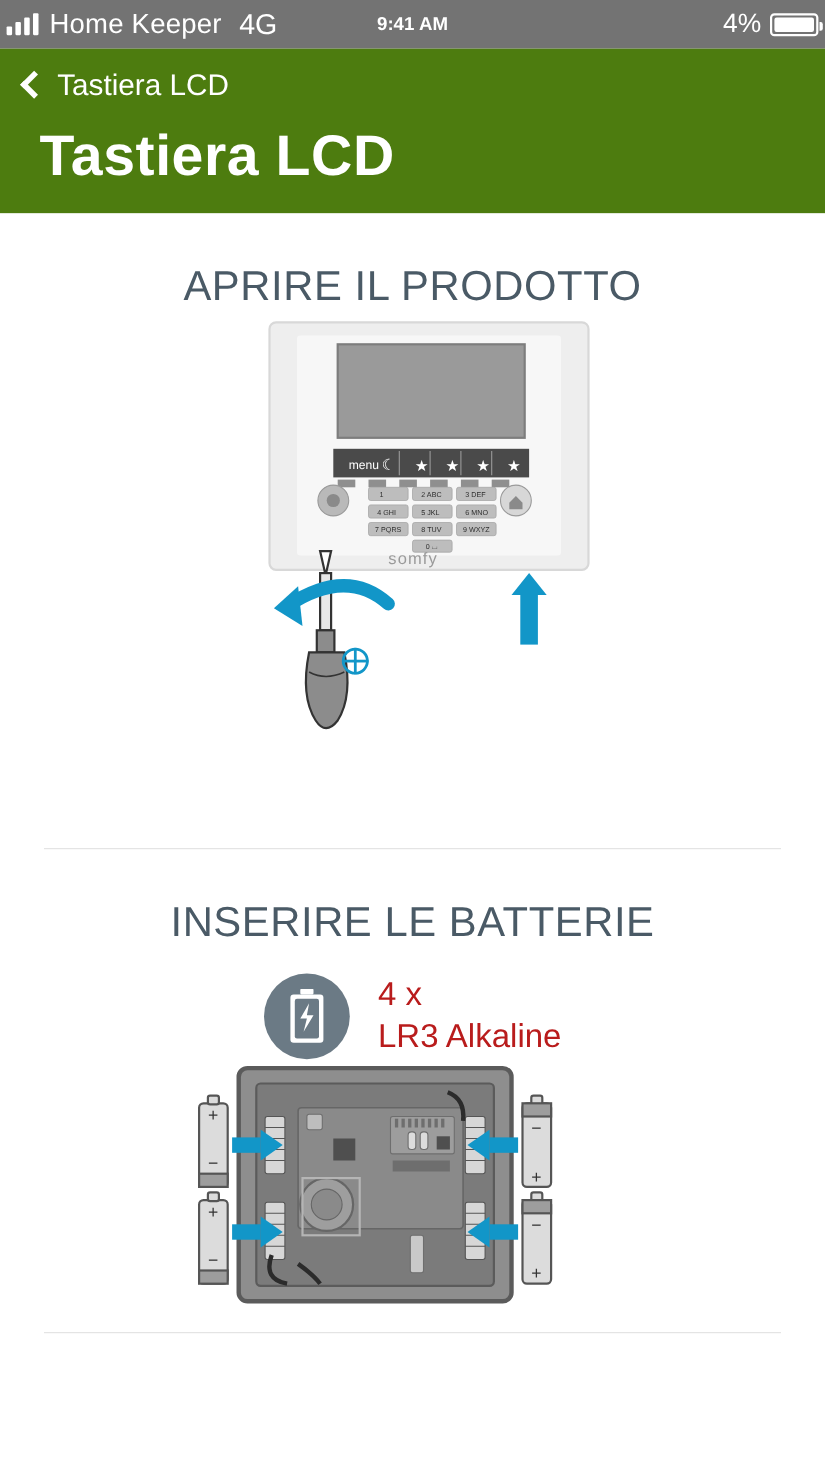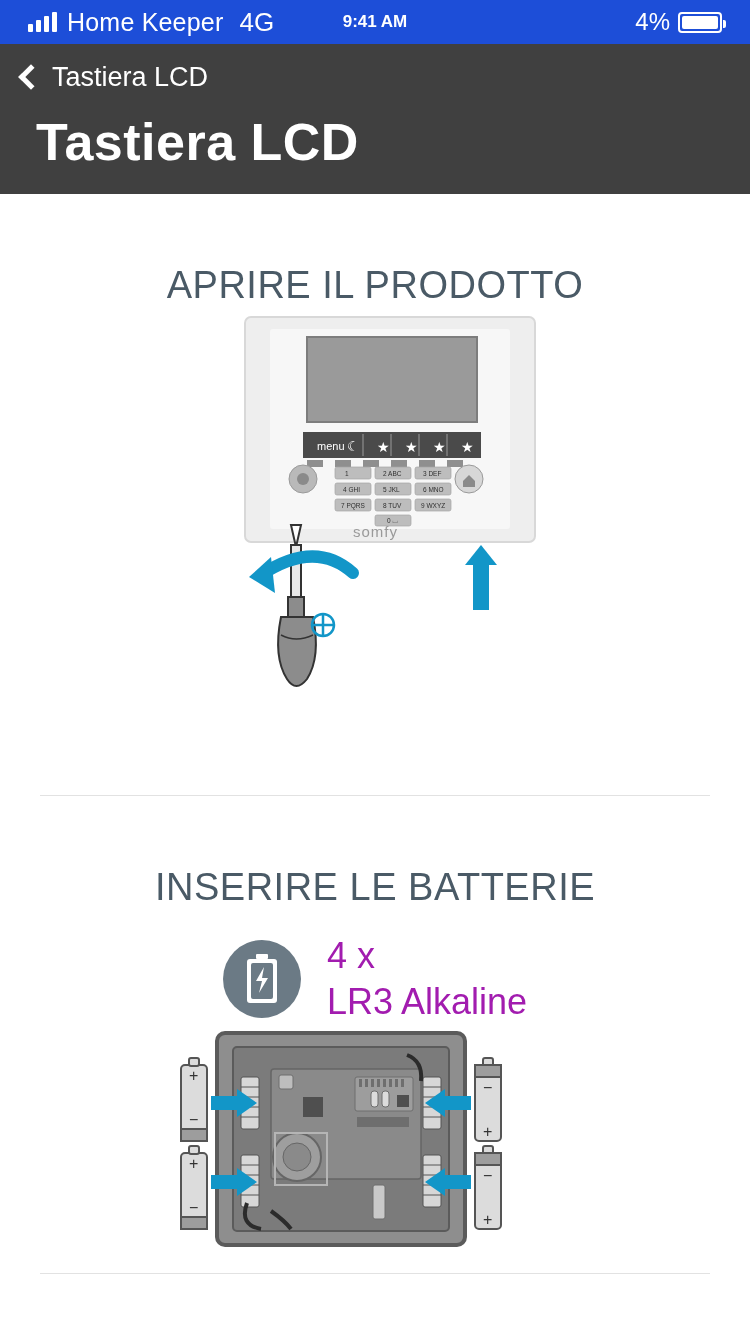--- a/index.html
+++ b/index.html
@@ -8,25 +8,25 @@
     background: #ffffff;
     font-family: "Liberation Sans", sans-serif;
     overflow: hidden;
   }
   .phone { position: relative; width: 750px; height: 1334px; background:#fff; }
 
   
   .statusbar {
     position: relative;
     height: 44px;
-    background: #1d4ed8;
+    background: #737373;
     color: #ffffff;
     display: flex;
     align-items: center;
-    padding: 0 28px;
+    padding: 0 6px;
     font-size: 25px;
     justify-content: space-between;
   }
   .sb-left { display:flex; align-items:center; gap:10px; }
   .signal { display:flex; align-items:flex-end; gap:3px; height:20px; }
   .signal i { display:block; width:5px; background:#fff; border-radius:1px; }
   .signal i:nth-child(1){height:8px;}
   .signal i:nth-child(2){height:12px;}
   .signal i:nth-child(3){height:16px;}
   .signal i:nth-child(4){height:20px;}
@@ -41,50 +41,50 @@
     position:relative; width:44px; height:21px; border:2px solid #fff;
     border-radius:4px; padding:2px;
   }
   .battery::after{
     content:""; position:absolute; right:-6px; top:6px; width:3px; height:8px;
     background:#fff; border-radius:0 2px 2px 0;
   }
   .battery span{ display:block; height:100%; width:100%; background:#fff; border-radius:2px; }
 
   
-  .header { background:#404040; padding: 0 0 22px 0; }
+  .header { background:#4d7c0f; padding: 0 0 22px 0; }
   .navback {
     display:flex; align-items:center; gap:8px;
     padding: 14px 0 0 22px; color:#ffffff; height:52px;
   }
   .chev {
     width:18px; height:18px; border-left:5px solid #fff; border-bottom:5px solid #fff;
     transform: rotate(45deg); margin-right:4px;
   }
   .navback-label { font-size:27px; color:#ffffff; }
   .page-title {
     padding: 16px 36px 0 36px;
     font-size: 52px; font-weight: bold; color:#ffffff; letter-spacing:0.5px;
   }
 
   
   .content { padding: 0; background:#fff; }
-  .section { padding-top: 46px; margin-top: 24px; }
+  .section { padding-top: 46px; }
   .section-title {
     text-align:center; font-size:38px; color:#4a5a66; letter-spacing:0.5px;
   }
   .figure { display:flex; justify-content:center; }
   .divider { height:1px; background:#e2e2e2; margin: 18px 40px 0 40px; }
 
   .battery-spec { display:flex; align-items:center; justify-content:center; gap:26px; margin-top:24px;}
   .battery-icon-wrap{
     width:78px;height:78px;border-radius:50%;background:#6b7a85;
     display:flex;align-items:center;justify-content:center;
   }
-  .spec-text { font-size:36px; color:#a21caf; line-height:1.28; }
+  .spec-text { font-size:30px; color:#b91c1c; line-height:1.28; }
   .spec-text div { white-space: nowrap; }
 </style>
 </head>
 <body>
 
 <div class="phone">
 
   <div class="statusbar">
     <div class="sb-left">
       <span class="signal">

